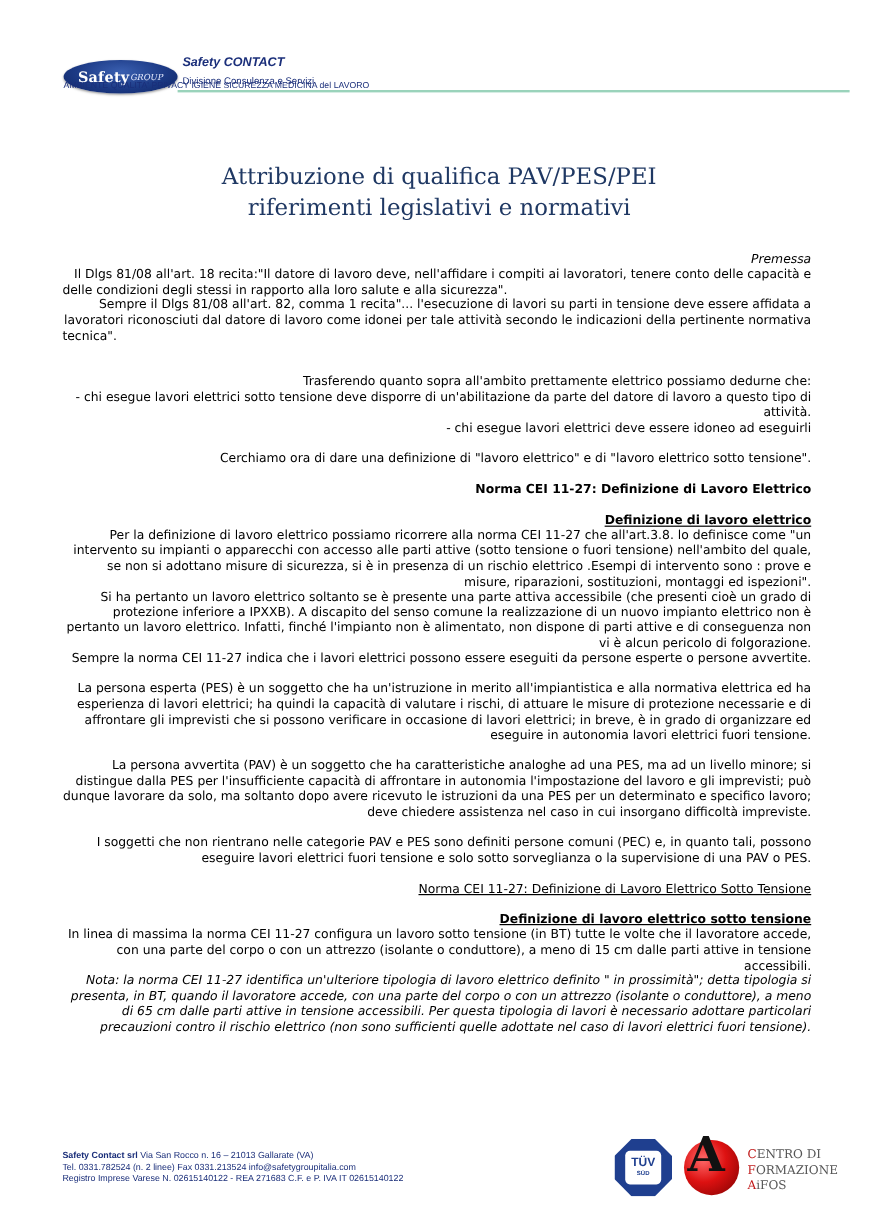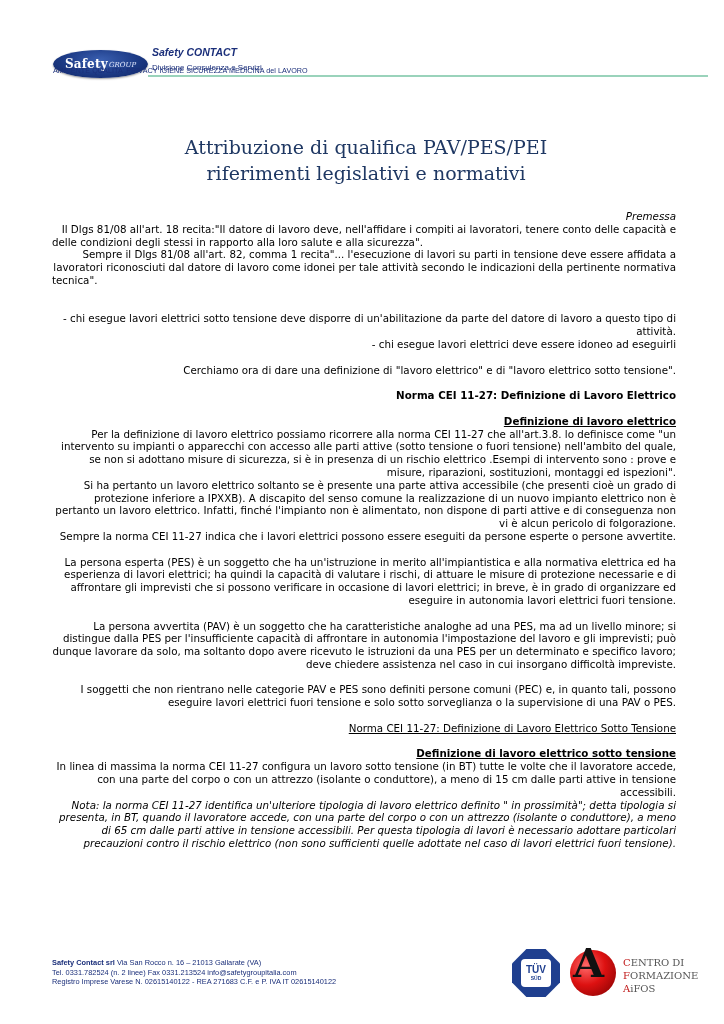--- a/index.html
+++ b/index.html
@@ -59,20 +59,21 @@
   <div>Attribuzione di qualifica PAV/PES/PEI</div>
   <div>riferimenti legislativi e normativi</div>
 </div>
 
 <div class="body">
   <p class="ital">Premessa</p>
   <p class="justify">Il Dlgs 81/08 all'art. 18 recita:"Il datore di lavoro deve, nell'affidare i compiti ai lavoratori, tenere conto delle capacità e delle condizioni degli stessi in rapporto alla loro salute e alla sicurezza".</p>
   <p class="justify">Sempre il Dlgs 81/08 all'art. 82, comma 1 recita"... l'esecuzione di lavori su parti in tensione deve essere affidata a lavoratori riconosciuti dal datore di lavoro come idonei per tale attività secondo le indicazioni della pertinente normativa tecnica".</p>
   <div class="gap2"></div>
 
+  <p>Trasferendo quanto sopra all'ambito prettamente elettrico possiamo dedurne che:</p>
   <p>- chi esegue lavori elettrici sotto tensione deve disporre di un'abilitazione da parte del datore di lavoro a questo tipo di attività.</p>
   <p>- chi esegue lavori elettrici deve essere idoneo ad eseguirli</p>
   <div class="gap"></div>
 
   <p>Cerchiamo ora di dare una definizione di "lavoro elettrico" e di "lavoro elettrico sotto tensione".</p>
   <div class="gap"></div>
 
   <p class="bold">Norma CEI 11-27: Definizione di Lavoro Elettrico</p>
   <div class="gap"></div>
 

